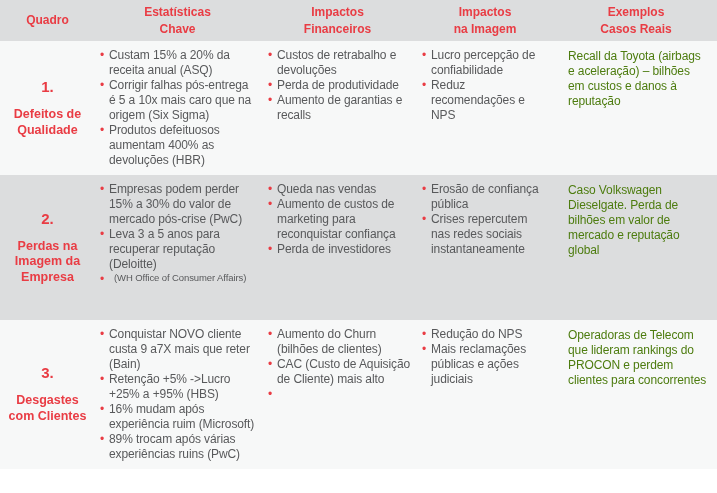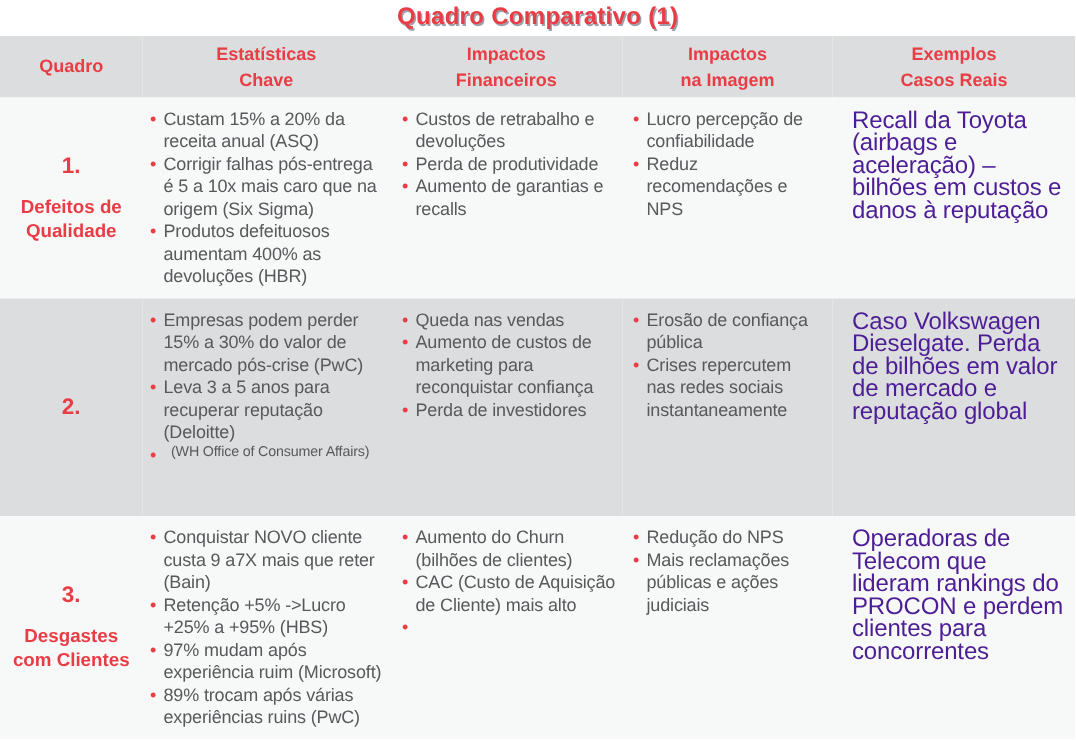--- a/index.html
+++ b/index.html
@@ -45,30 +45,27 @@
   .bt {
     color:#58595b; font-size:12px; line-height:15px; letter-spacing:-0.1px;
     display:block;
   }
   .bnote {
     color:#58595b; font-size:9.5px; line-height:12px; letter-spacing:-0.1px;
     margin-left:-7px;
     padding-left:12px;
   }
   .ec { padding:8px 8px 0 13px; }
-  .ex-text { color:#4c1d95; font-size:16px; line-height:15px; letter-spacing:-0.1px; }
+  .ex-text { color:#4d7c0f; font-size:12px; line-height:15px; letter-spacing:-0.1px; }
 </style>
 </head>
 <body>
 
 <div class="page">
 
-  <div class="title-bar">
-    <span class="title-text">Quadro Comparativo (1)</span>
-  </div>
 
   <div class="grid">
 
     <div class="cell hc">
       <span class="hdr-text">Quadro</span>
     </div>
     <div class="cell hc">
       <span class="hdr-text">Estatísticas
 Chave</span>
     </div>
@@ -127,20 +124,23 @@
         <span class="bm">•</span>
         <span class="bt">Reduz recomendações e NPS</span>
       </div>
     </div>
     <div class="cell ec light">
       <div class="ex-text">Recall da Toyota (airbags e aceleração) – bilhões em custos e danos à reputação</div>
     </div>
 
     <div class="cell fc gray">
       <div class="fnum">2.</div>
+      <div class="flabel">Perdas na
+Imagem da
+Empresa</div>
     </div>
     <div class="cell lc gray">
       <div class="bi">
         <span class="bm">•</span>
         <span class="bt">Empresas podem perder 15% a 30% do valor de mercado pós-crise (PwC)</span>
       </div>
       <div class="bi">
         <span class="bm">•</span>
         <span class="bt">Leva 3 a 5 anos para recuperar reputação (Deloitte)</span>
       </div>
@@ -188,21 +188,21 @@
       <div class="bi">
         <span class="bm">•</span>
         <span class="bt">Conquistar NOVO cliente custa 9 a7X mais que reter (Bain)</span>
       </div>
       <div class="bi">
         <span class="bm">•</span>
         <span class="bt">Retenção +5% -&gt;Lucro +25% a +95% (HBS)</span>
       </div>
       <div class="bi">
         <span class="bm">•</span>
-        <span class="bt">97% mudam após experiência ruim (Microsoft)</span>
+        <span class="bt">16% mudam após experiência ruim (Microsoft)</span>
       </div>
       <div class="bi">
         <span class="bm">•</span>
         <span class="bt">89% trocam após várias experiências ruins (PwC)</span>
       </div>
     </div>
     <div class="cell lc c3 light">
       <div class="bi">
         <span class="bm">•</span>
         <span class="bt">Aumento do Churn (bilhões de clientes)</span>

